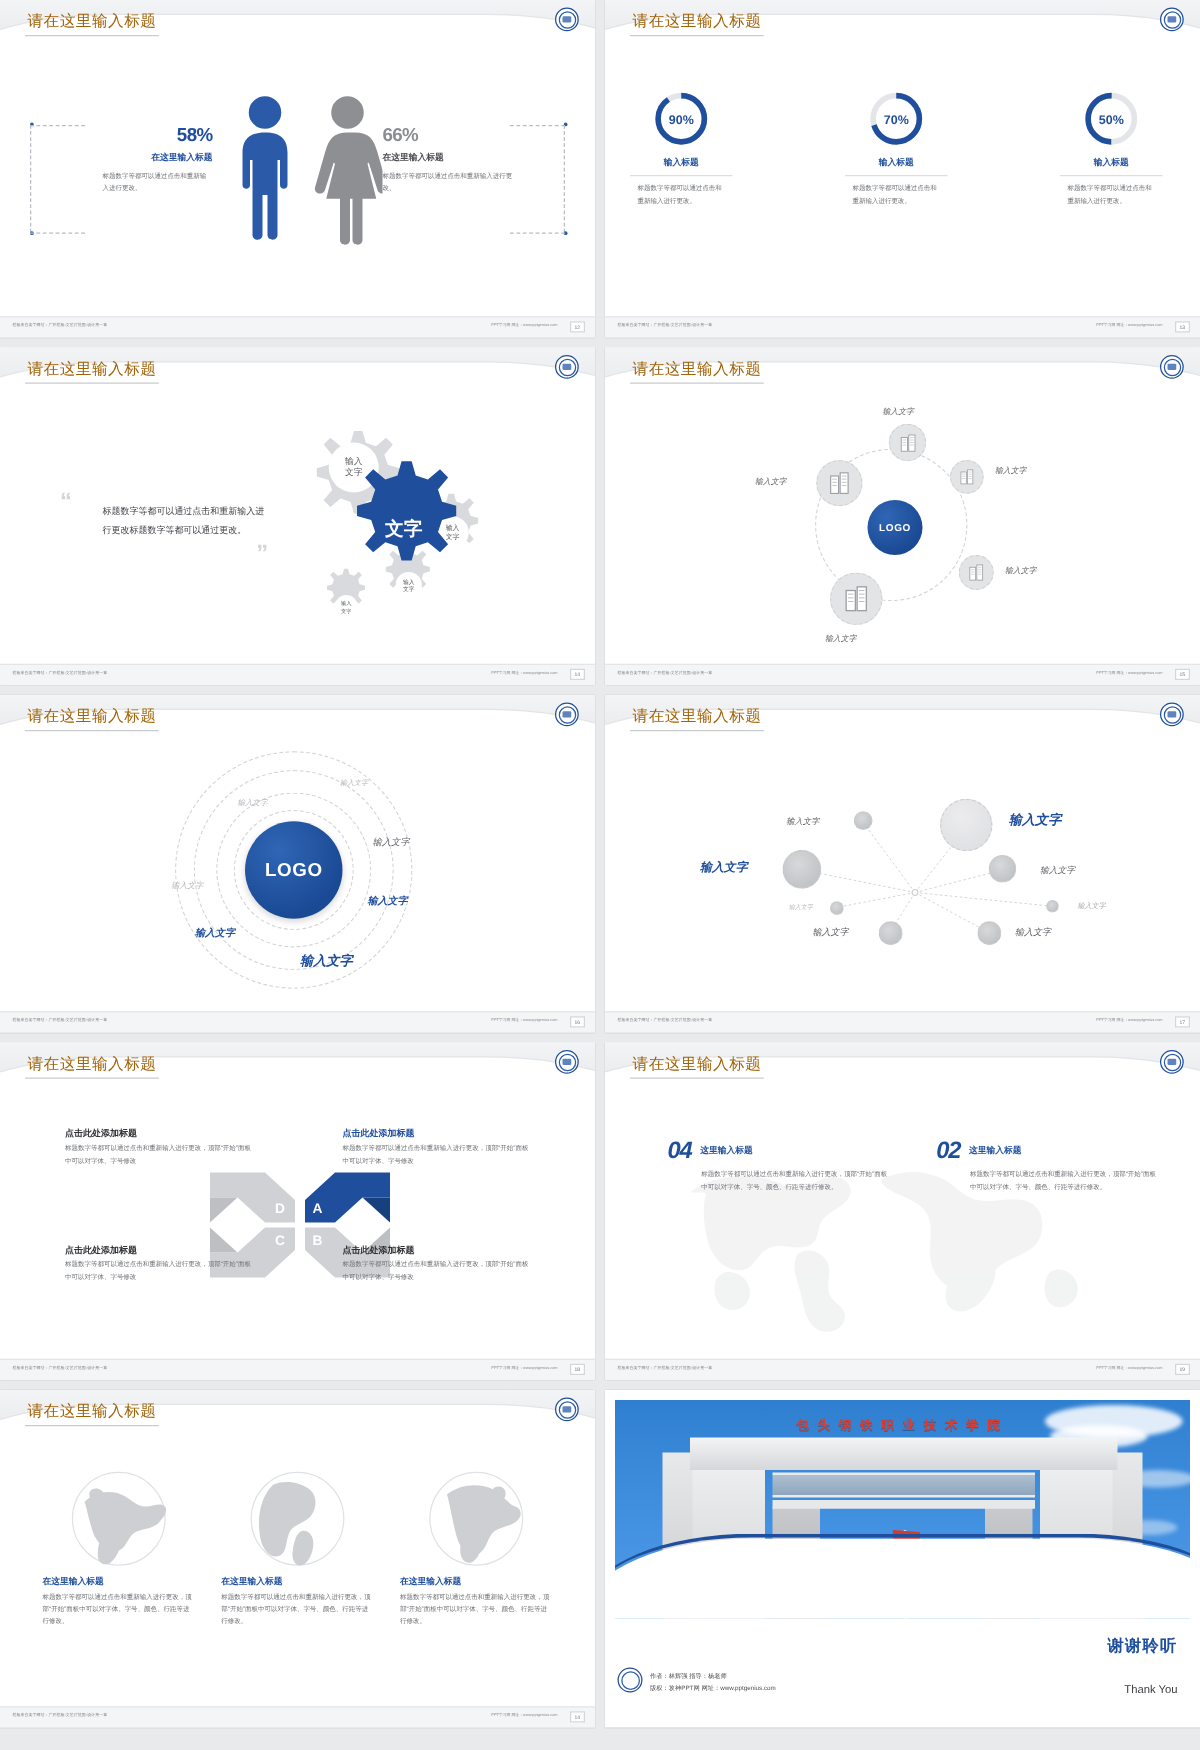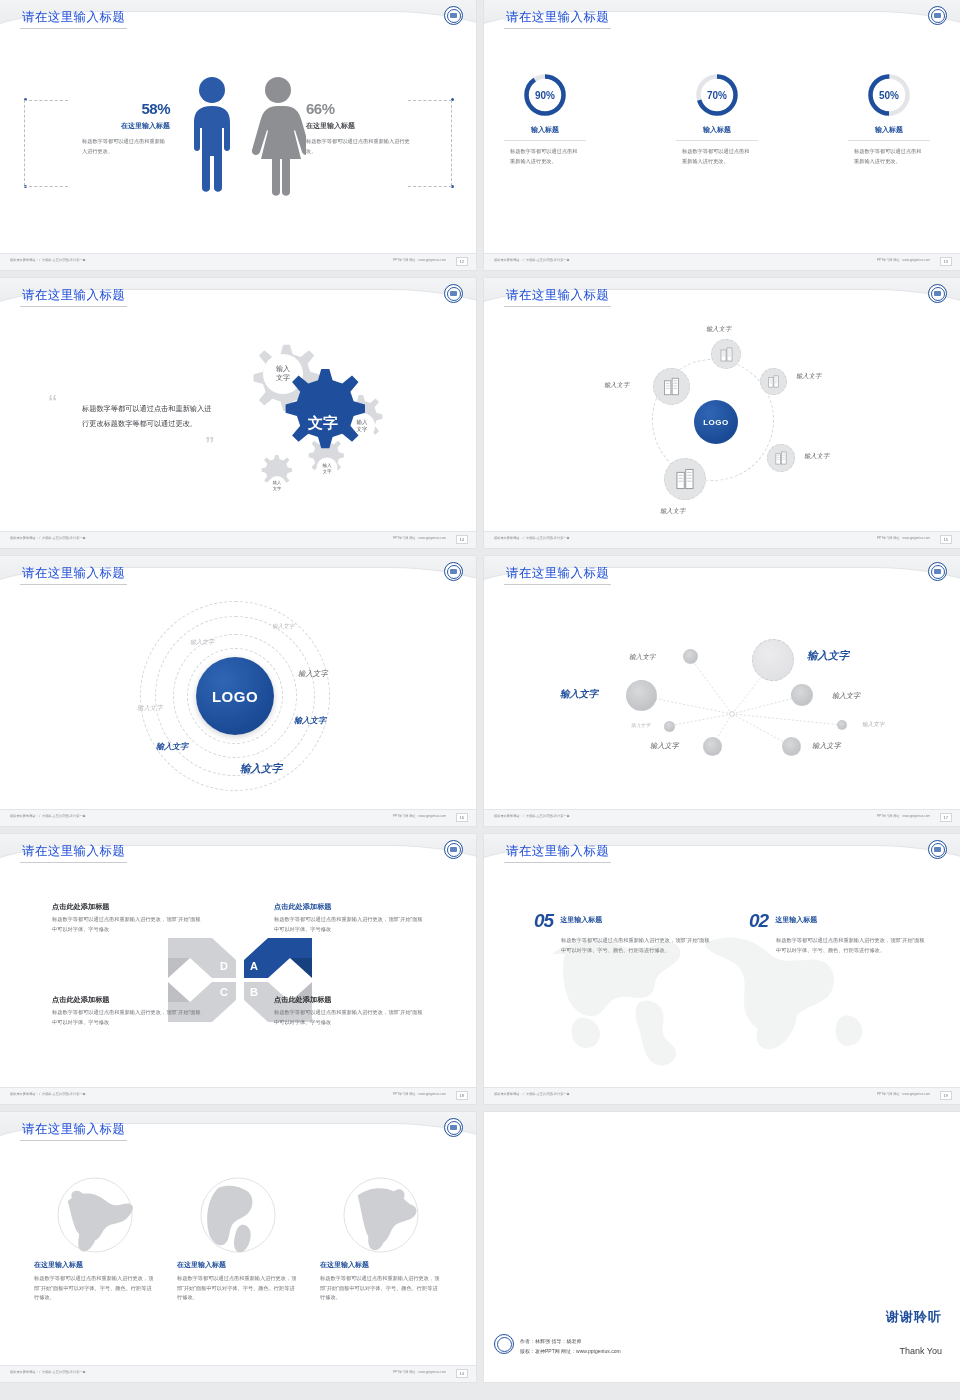--- a/index.html
+++ b/index.html
@@ -19,21 +19,21 @@
     position:absolute; left:0; top:0; width:100%; height:44px;
     background:linear-gradient(180deg,#f3f4f6 0%,#ebecee 60%,#f6f7f8 100%);
   }
   .hdr-curve {
     position:absolute; left:-60px; top:12px; width:600px; height:120px;
     border-radius:50%/100%;
     background:#fff;
     box-shadow:0 -1px 0 #e2e4e7;
   }
   .title {
-    position:absolute; left:22px; top:9px; font-size:12.5px; color:#1d4ed8;
+    position:absolute; left:22px; top:9px; font-size:12.5px; color:#a16207;
     letter-spacing:.4px; z-index:6; font-weight:400;
   }
   .title::after{ content:""; position:absolute; left:-2px; bottom:-3px; width:104%; height:1px; background:#c9cbcf;}
   .swoosh {
     position:absolute; z-index:5; left:-40px; top:24px; width:330px; height:70px;
     overflow:hidden; pointer-events:none;
   }
   .swoosh i{
     position:absolute; left:-40px; top:-24px; width:420px; height:120px;
     border-bottom:2.2px solid #3c5fa5; border-radius:50%/100%;
@@ -535,21 +535,21 @@
         <path d="M118 96c8-4 18 0 22 8 4 9-2 18 2 26 3 7 12 9 12 17 0 9-10 14-18 12-10-2-14-14-16-24-2-12-8-22-6-32 1-4 2-6 4-7z"></path>
         <path d="M186 36c14-6 30-6 44 0 12 5 18 16 30 18 14 3 30-4 42 2 10 5 12 18 8 28-4 11-18 14-28 20-12 7-18 20-32 22-12 2-22-8-26-18-5-14 2-30-4-42-5-11-20-14-30-20-6-4-10-8-4-10z"></path>
         <path d="M252 92c10-3 20 4 22 14 2 11-4 22-12 30-7 7-18 10-24 4-7-7-2-20 2-28 4-9 4-18 12-20z"></path>
         <path d="M322 110c8-2 16 4 18 12 2 10-6 18-14 18-9 0-14-10-12-19 1-6 3-10 8-11z"></path>
         <path d="M58 112c10-2 20 6 20 16 0 8-6 14-14 14-10 0-16-10-14-20 1-6 4-9 8-10z"></path>
       </g>
     </svg>
 
     <div style="position:absolute;left:50px;top:76px;width:180px;">
       <div style="display:flex;align-items:flex-start;gap:7px;">
-        <div class="bignum">05</div>
+        <div class="bignum">04</div>
         <div style="padding-top:5px;">
           <div class="sub-h blue">这里输入标题</div>
         </div>
       </div>
       <div class="body-txt" style="margin-top:3px;margin-left:27px;line-height:2;">标题数字等都可以通过点击和重新输入进行更改，顶部“开始”面板中可以对字体、字号、颜色、行距等进行修改。</div>
     </div>
 
     <div style="position:absolute;left:265px;top:76px;width:180px;">
       <div style="display:flex;align-items:flex-start;gap:7px;">
         <div class="bignum">02</div>
@@ -631,20 +631,48 @@
         <i class="b"></i>
       </div>
     <div class="ftr">
       <span class="l">模板来自美学网站：广开模板-文艺片范围-设计第一章</span>
       <span class="r">PPT学习网   网址：www.pptgenius.com</span>
       <span class="pg">14</span>
     </div>
   </div>
 
   <div class="slide">
+    <div class="photo">
+      <div class="sky-cloud" style="right:6px;top:4px;width:110px;height:26px;"></div>
+      <div class="sky-cloud" style="right:34px;top:20px;width:78px;height:18px;"></div>
+      <div class="sky-cloud" style="right:-4px;top:56px;width:60px;height:14px;opacity:.6;"></div>
+      <div class="sky-cloud" style="right:10px;top:96px;width:46px;height:12px;opacity:.5;"></div>
+
+      <div class="bld" style="left:38px;top:42px;width:26px;height:134px;"></div>
+      <div class="bld" style="left:62px;top:36px;width:58px;height:140px;background:linear-gradient(180deg,#f1f2f3,#cfd1d4);"></div>
+
+      <div class="bld" style="right:38px;top:42px;width:26px;height:134px;"></div>
+      <div class="bld" style="right:62px;top:36px;width:58px;height:140px;background:linear-gradient(180deg,#f1f2f3,#cfd1d4);"></div>
+
+      <div class="bld" style="left:126px;top:86px;width:38px;height:92px;background:linear-gradient(180deg,#c8cacd,#a9abaf);"></div>
+      <div class="bld" style="right:126px;top:86px;width:38px;height:92px;background:linear-gradient(180deg,#c8cacd,#a9abaf);"></div>
+
+      <div class="bld" style="left:60px;top:30px;width:342px;height:26px;background:linear-gradient(180deg,#f3f4f5,#d5d7da);"></div>
+      <div style="position:absolute;left:126px;top:58px;width:210px;height:20px;background:linear-gradient(180deg,#aebfd0,#8ea6be);border-top:2px solid #e9eaec;border-bottom:2px solid #e9eaec;"></div>
+      <div style="position:absolute;left:126px;top:80px;width:210px;height:7px;background:#e7e8ea;"></div>
+
+      <div style="position:absolute;left:231px;top:104px;width:1.5px;height:72px;background:#dfe1e4;"></div>
+      <div style="position:absolute;left:222px;top:104px;width:22px;height:13px;background:#d63a2a;clip-path:polygon(0 0,100% 12%,100% 88%,0 100%);"></div>
+
+      <div class="redsign">包头钢铁职业技术学院</div>
+      <div style="position:absolute;left:0;right:0;bottom:12px;text-align:center;font-size:5px;color:#1b3c78;letter-spacing:4px;font-weight:bold;opacity:.8;">内蒙古冶金技师学院</div>
+
+      <div class="wave-blue"></div>
+      <div class="wave-mask"></div>
+    </div>
 
     <div class="credit-logo"></div>
     <div class="credits">
       <div>作者：林辉强    指导：杨老师</div>
       <div>版权：攻神PPT网    网址：www.pptgenius.com</div>
     </div>
 
     <div class="thanks">
       <div class="cn">谢谢聆听</div>
       <div class="en">Thank You</div>

